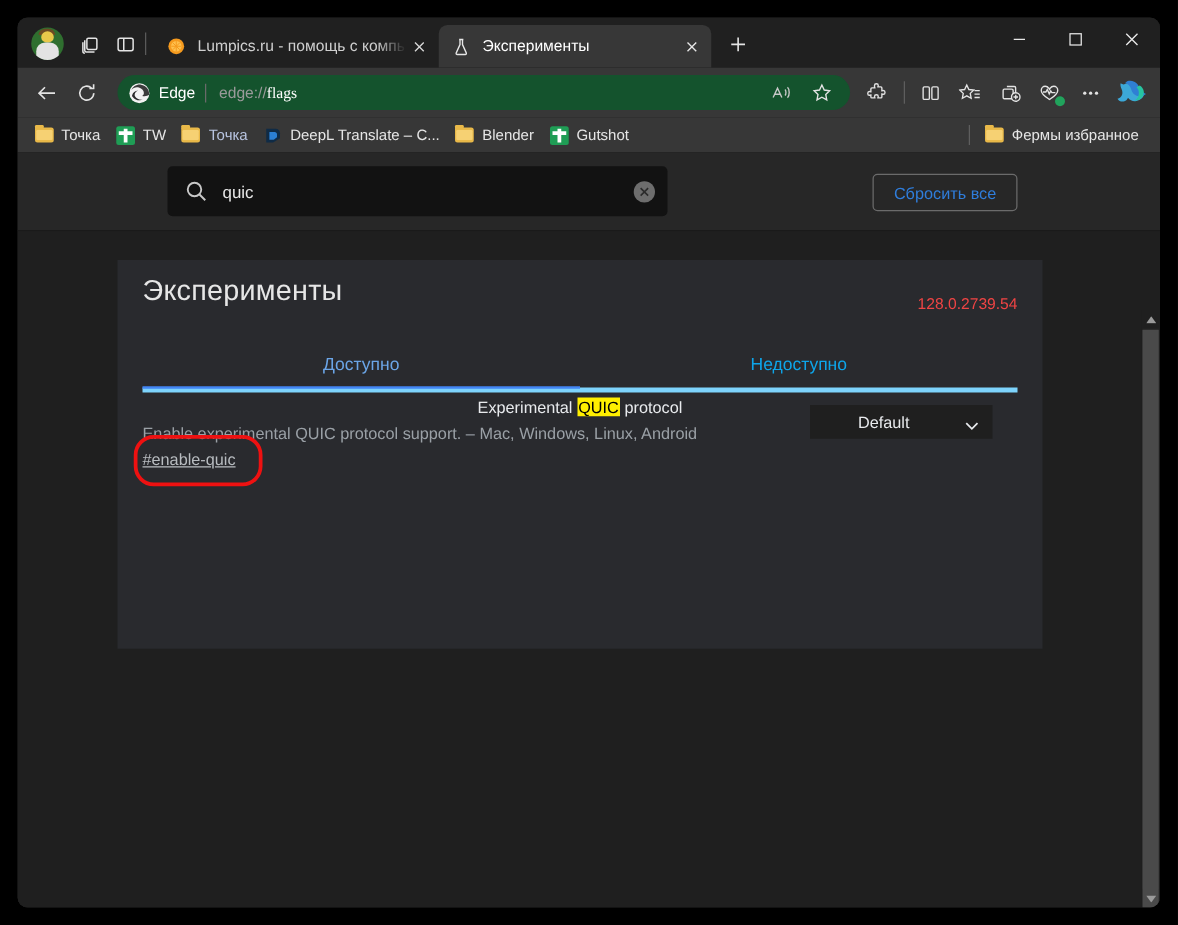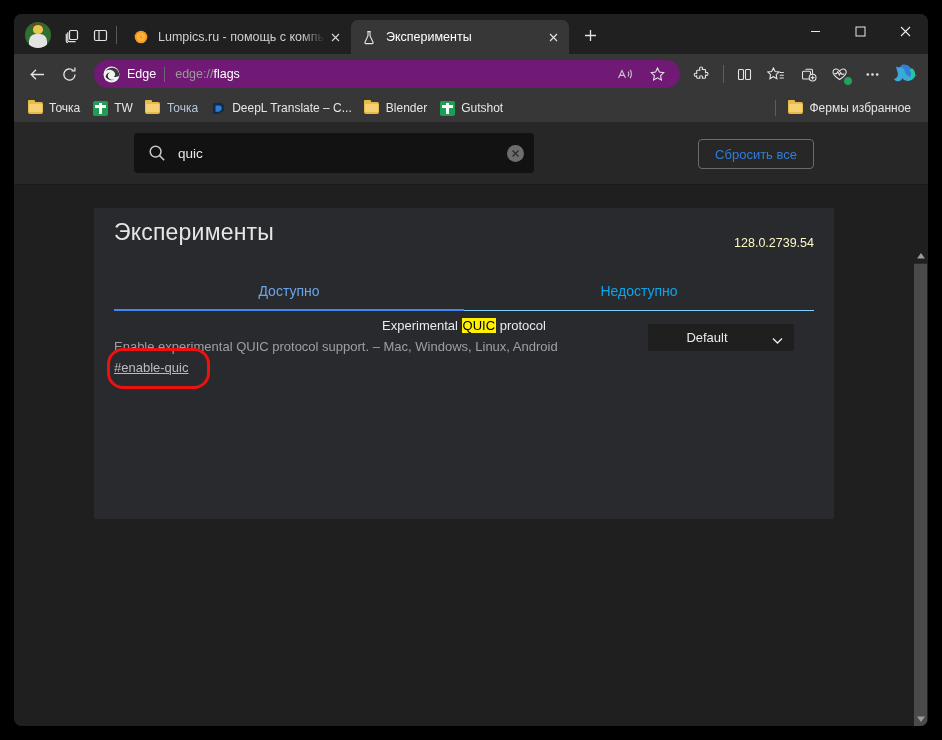--- a/index.html
+++ b/index.html
@@ -163,21 +163,21 @@
     width: 30px; height: 30px;
     display: flex; align-items: center; justify-content: center;
     color: #e3e3e3;
     flex: 0 0 auto;
     border-radius: 4px;
     margin-right: 2px;
   }
   .omnibox {
     flex: 1 1 auto;
     height: 28px;
-    background: #701a75;
+    background: #14532d;
     border-radius: 14px;
     display: flex;
     align-items: center;
     padding: 0 6px 0 9px;
     margin: 0 6px 0 8px;
     min-width: 0;
   }
   .edge-logo {
     width: 17px; height: 17px;
     flex: 0 0 auto;
@@ -195,21 +195,21 @@
     margin-right: 10px;
     flex: 0 0 auto;
   }
   .omni-url {
     font-size: 12.5px;
     white-space: nowrap;
     overflow: hidden;
     flex: 1 1 auto;
   }
   .omni-url .scheme { color: #9a9a9a; }
-  .omni-url .host { color: #ffffff; }
+  .omni-url .host { color: #ffffff; font-family: Liberation Serif, serif; }
   .omni-right {
     display: flex;
     align-items: center;
     flex: 0 0 auto;
   }
   .copilot {
     width: 27px; height: 27px;
     margin-left: 4px;
     flex: 0 0 auto;
   }
@@ -376,31 +376,31 @@
     left: 20px;
     top: 11px;
     color: #e6e6e6;
     font-size: 23px;
     letter-spacing: 0.2px;
   }
   .version {
     position: absolute;
     right: 20px;
     top: 28px;
-    color: #fef9c3;
+    color: #ef4444;
     font-size: 12.5px;
   }
   .tabrow {
     position: absolute;
     left: 20px;
     right: 20px;
     top: 63px;
     height: 39px;
     display: flex;
-    border-bottom: 1px solid #7dd3fc;
+    border-bottom: 4px solid #7dd3fc;
   }
   .ftab {
     flex: 1 1 50%;
     display: flex;
     align-items: center;
     justify-content: center;
     font-size: 14px;
     color: #0ea5e9;
     position: relative;
   }

